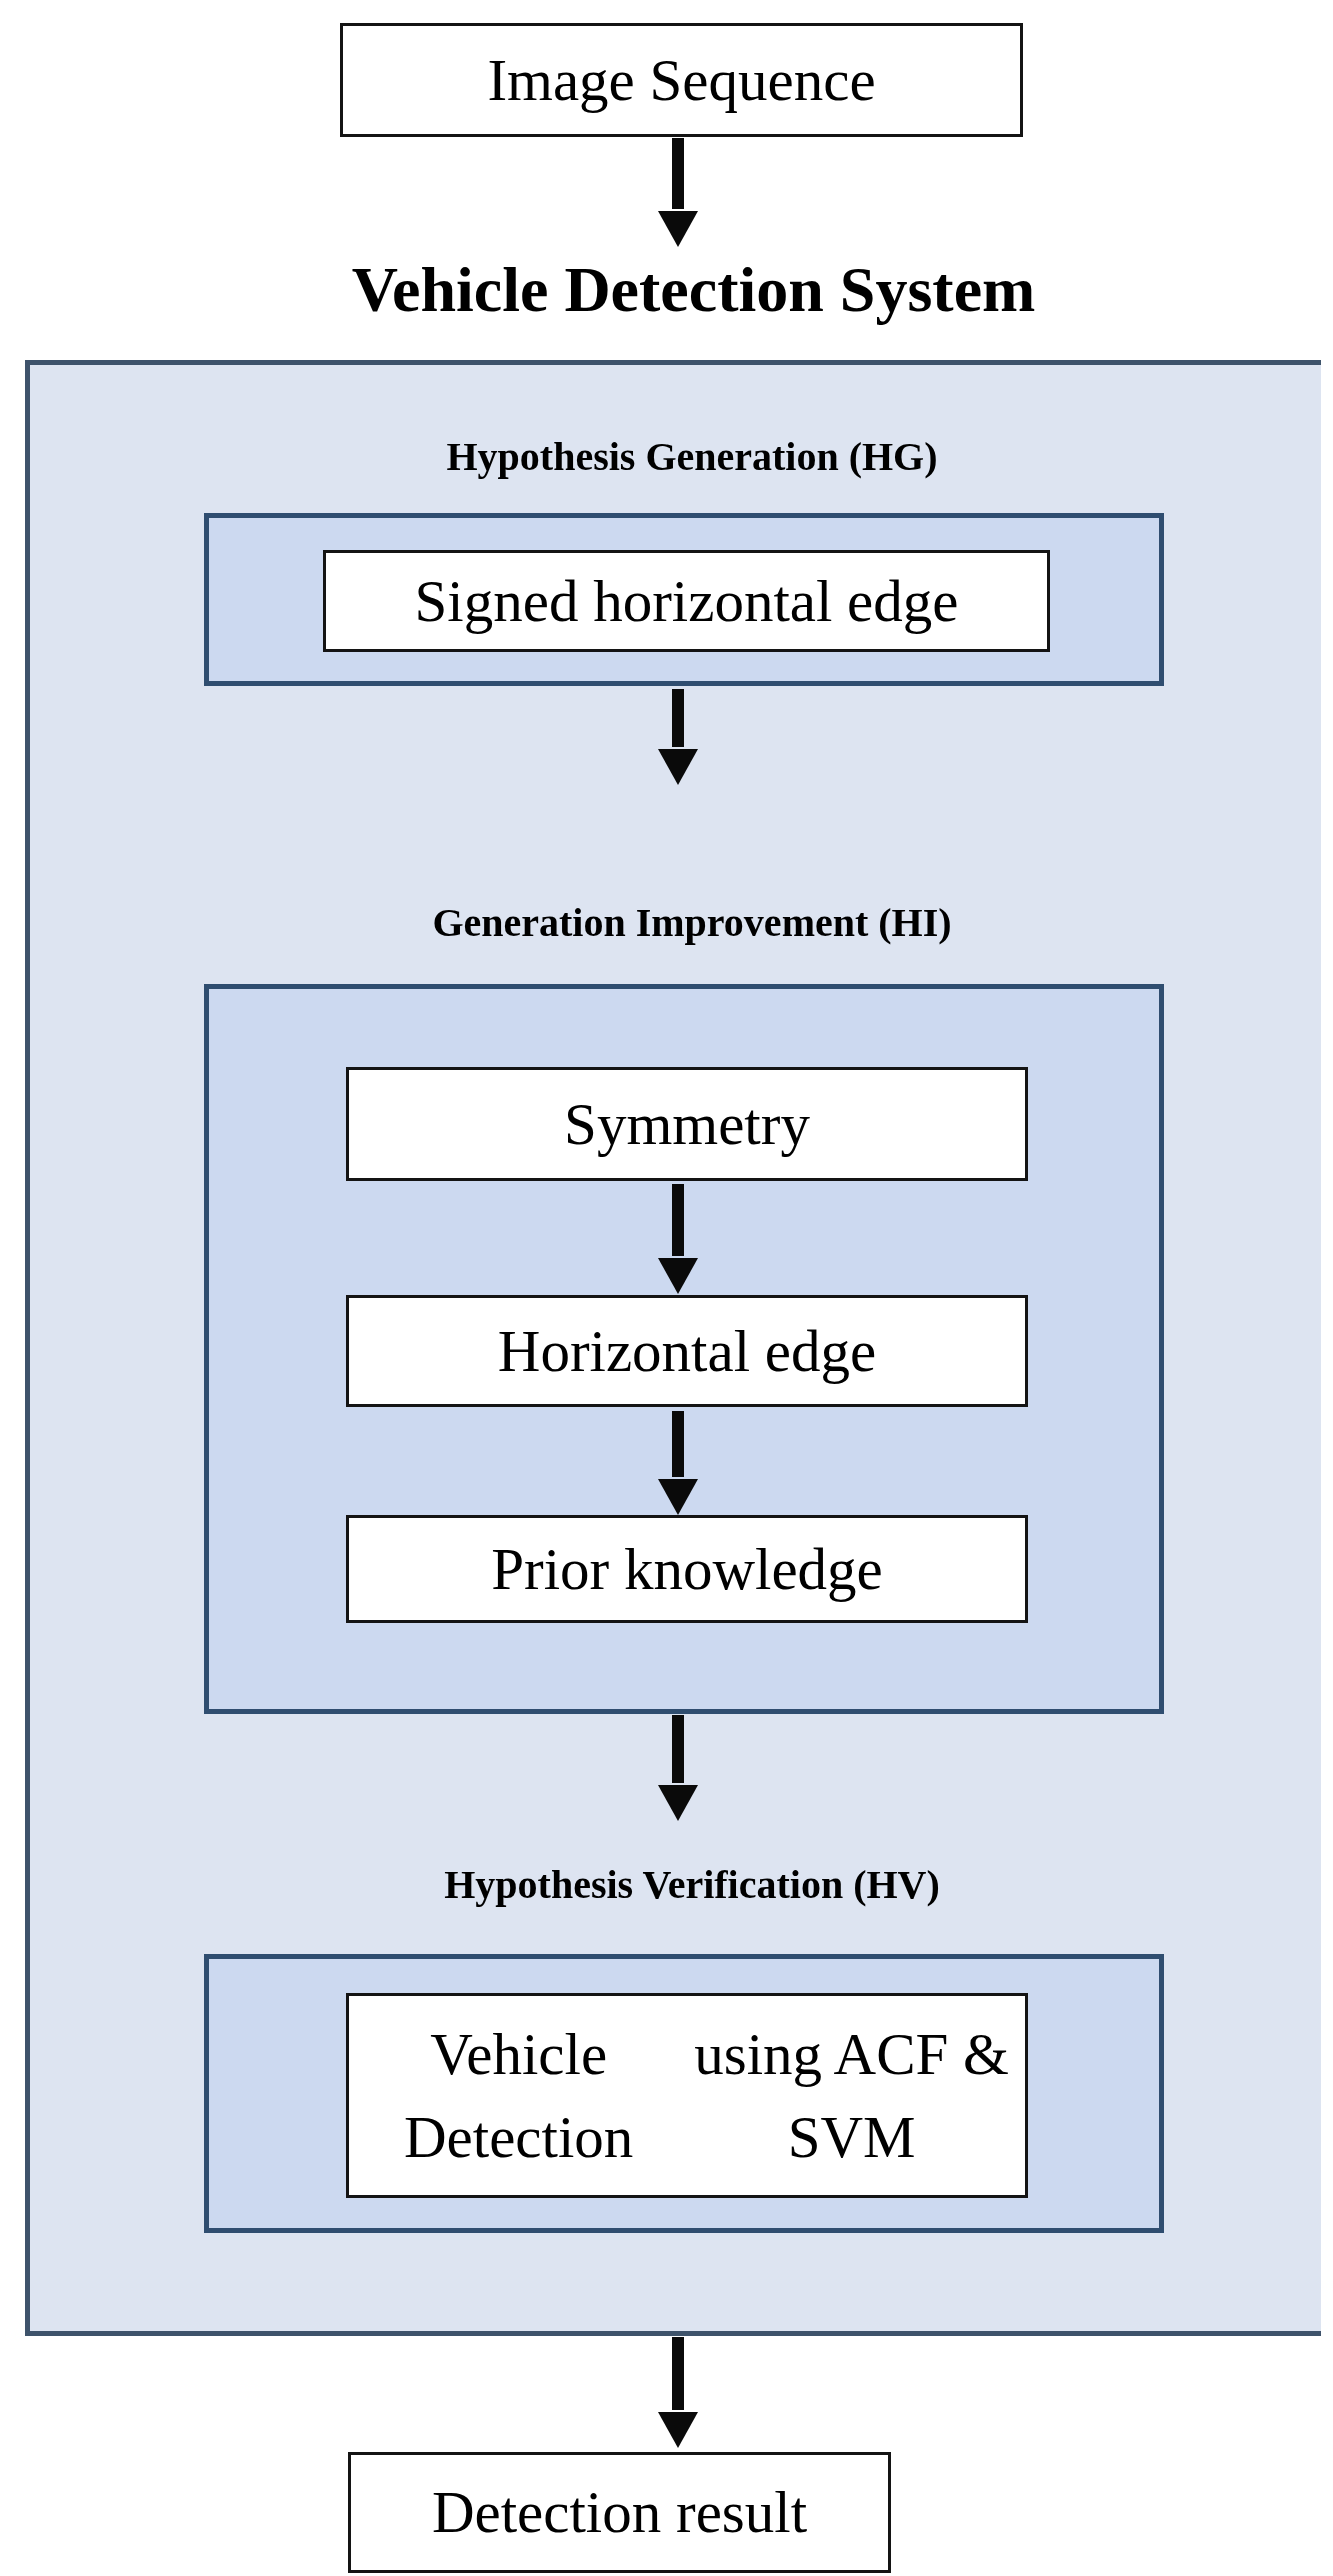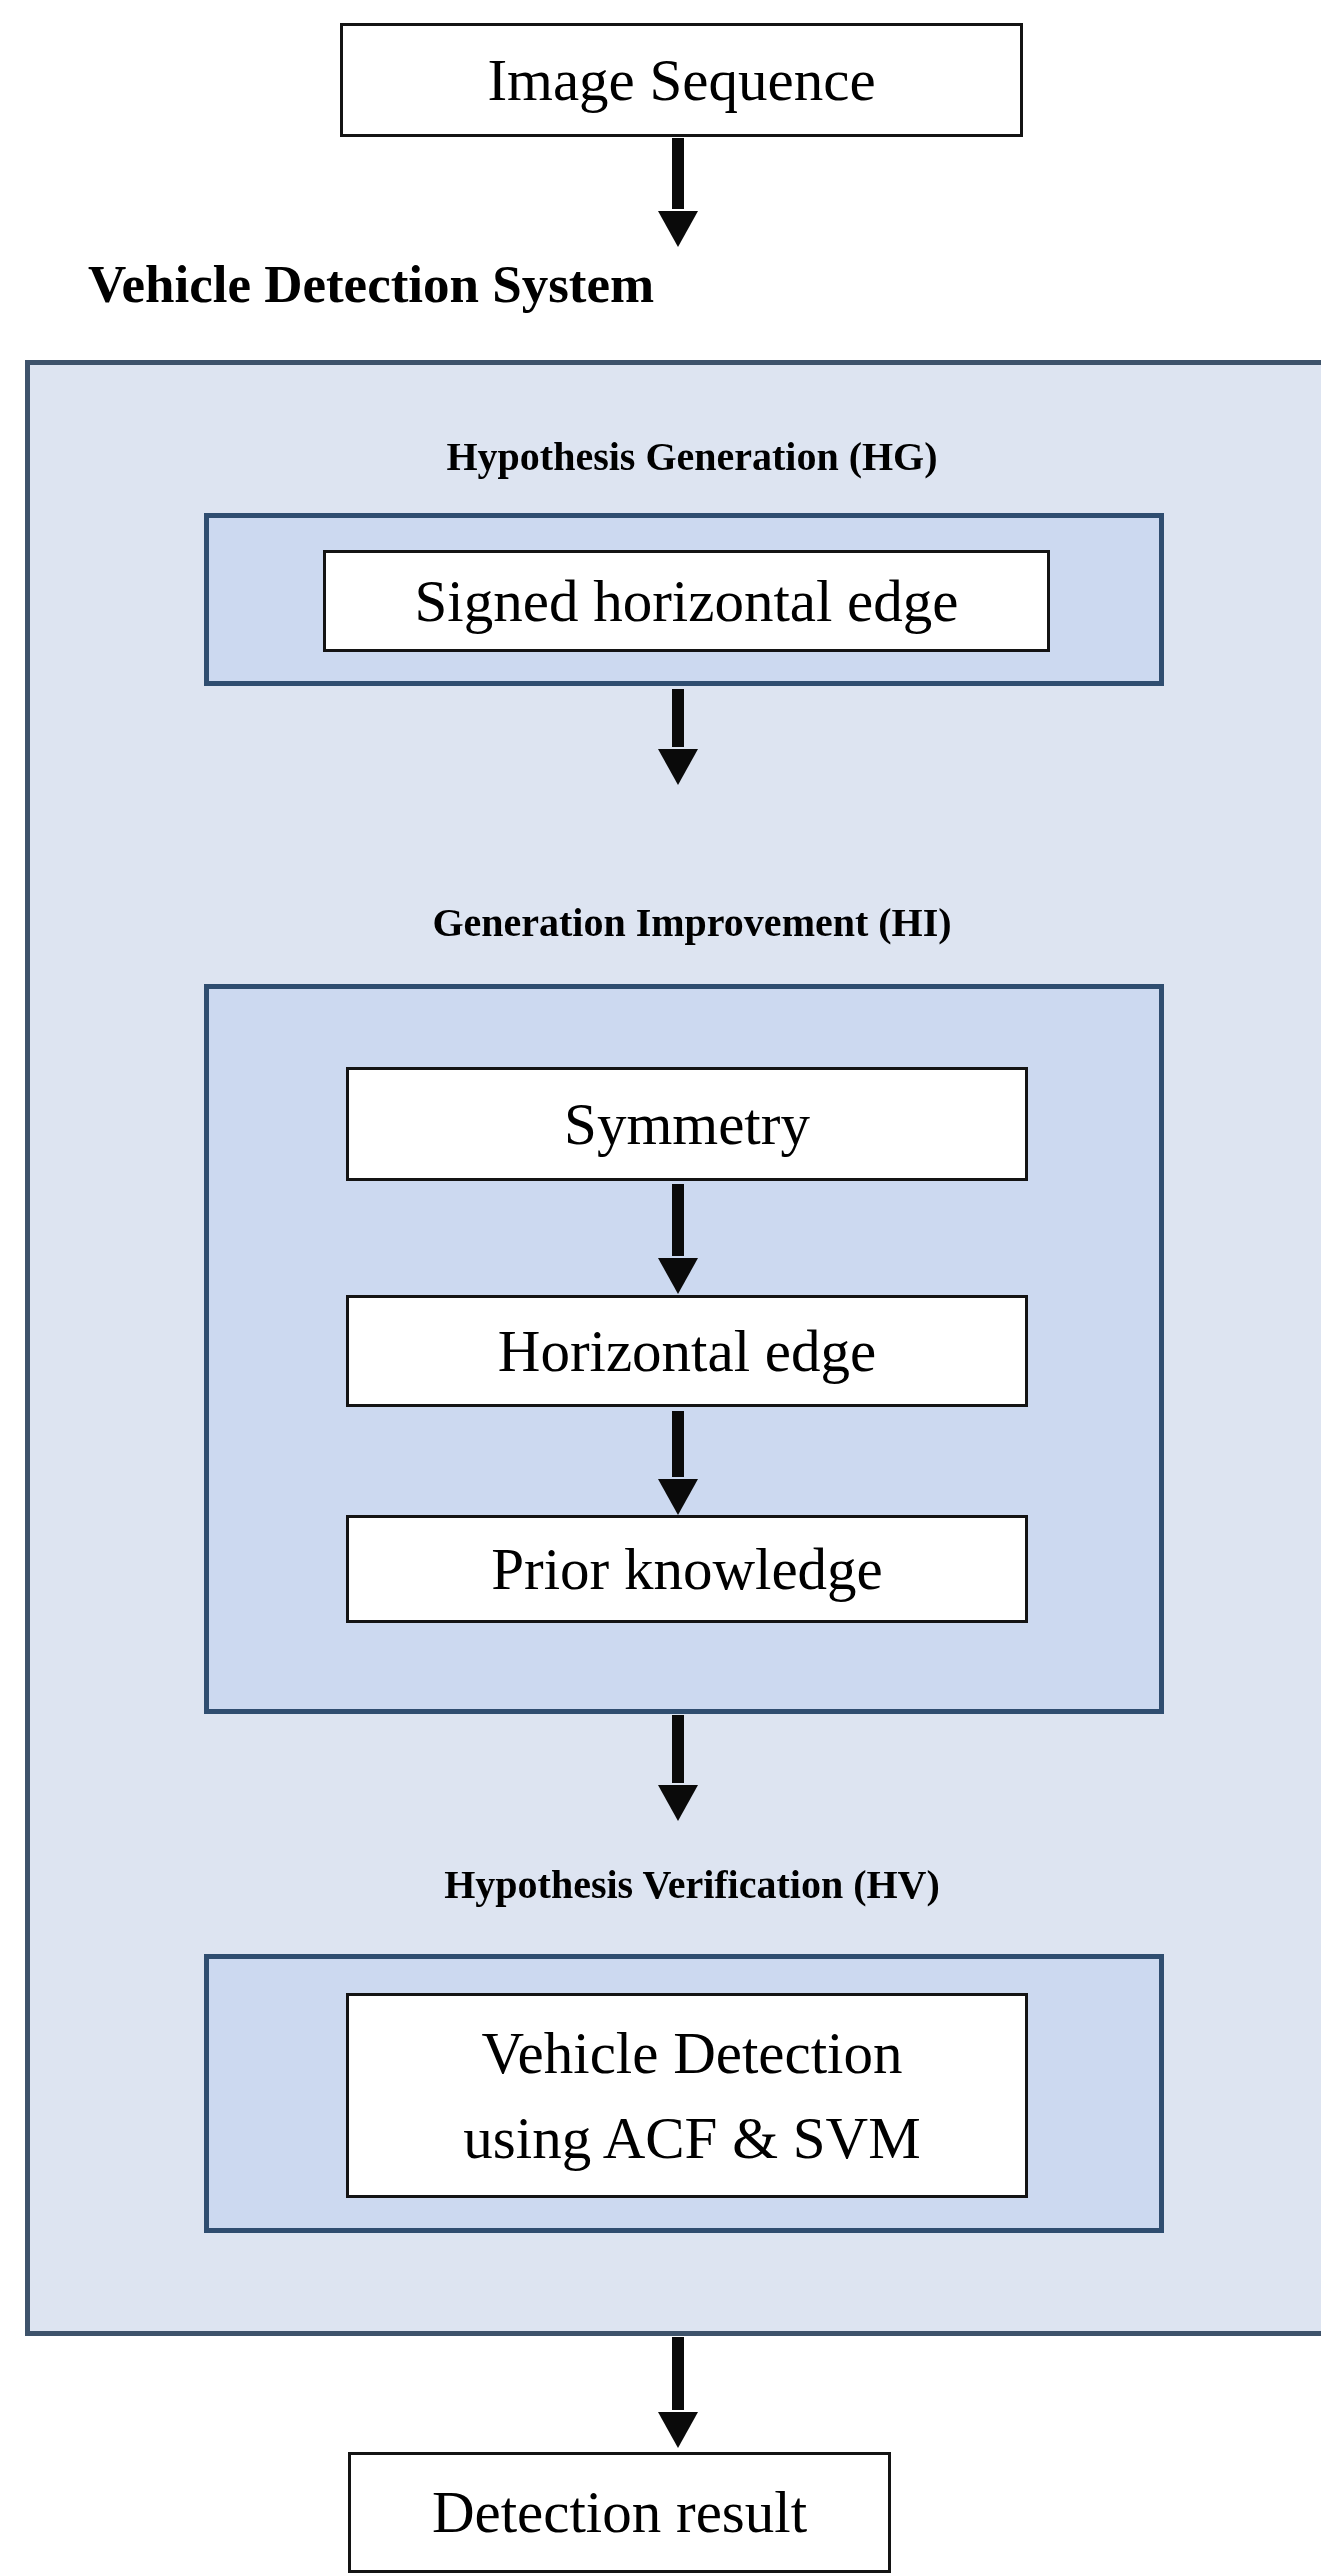--- a/index.html
+++ b/index.html
@@ -37,36 +37,36 @@
   
   .section-box{
     background:var(--section-fill);
     border:5.2px solid var(--section-border);
   }
   .heading{
     font-weight:bold;font-size:40px;line-height:1.0;
     text-align:center;white-space:nowrap;
   }
   .title{
-    font-weight:bold;font-size:53px;line-height:1.0;
-    white-space:nowrap;
+    font-weight:bold;font-size:64px;line-height:1.0;
+    text-align:center;white-space:nowrap;
   }
   
   .arrow{
     display:flex;flex-direction:column;align-items:center;
     width:40px;
   }
   .arrow .shaft{width:12px;flex:1;background:var(--arrow);}
   .arrow .head{
     width:0;height:0;
     border-left:20px solid transparent;
     border-right:20px solid transparent;
     border-top:36px solid var(--arrow);
   }
-  .two-line{flex-direction:column;line-height:1.4;padding-left:10px;}
+  .two-line{flex-direction:row;line-height:1.4;padding-left:10px;}
 </style>
 </head>
 <body>
 
 <div class="abs step-box" style="left:337px;top:20px;width:683px;height:114px;">
   <span>Image Sequence</span>
 </div>
 
 <div class="abs arrow" style="left:655px;top:134px;height:111px;">
   <div class="shaft"></div>

